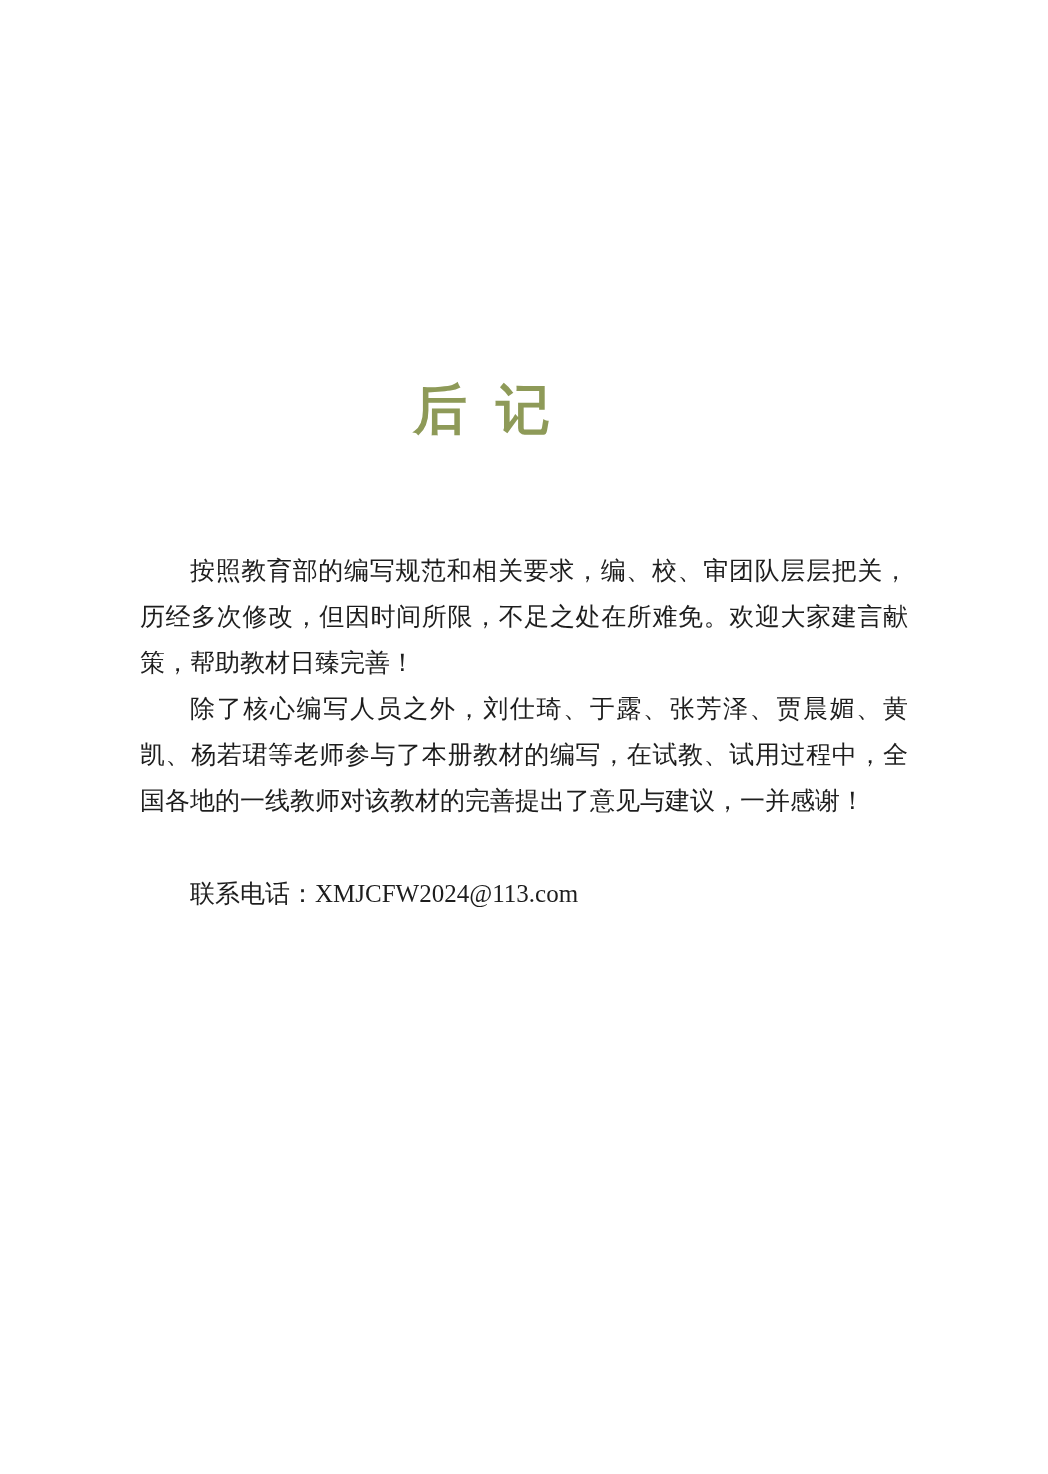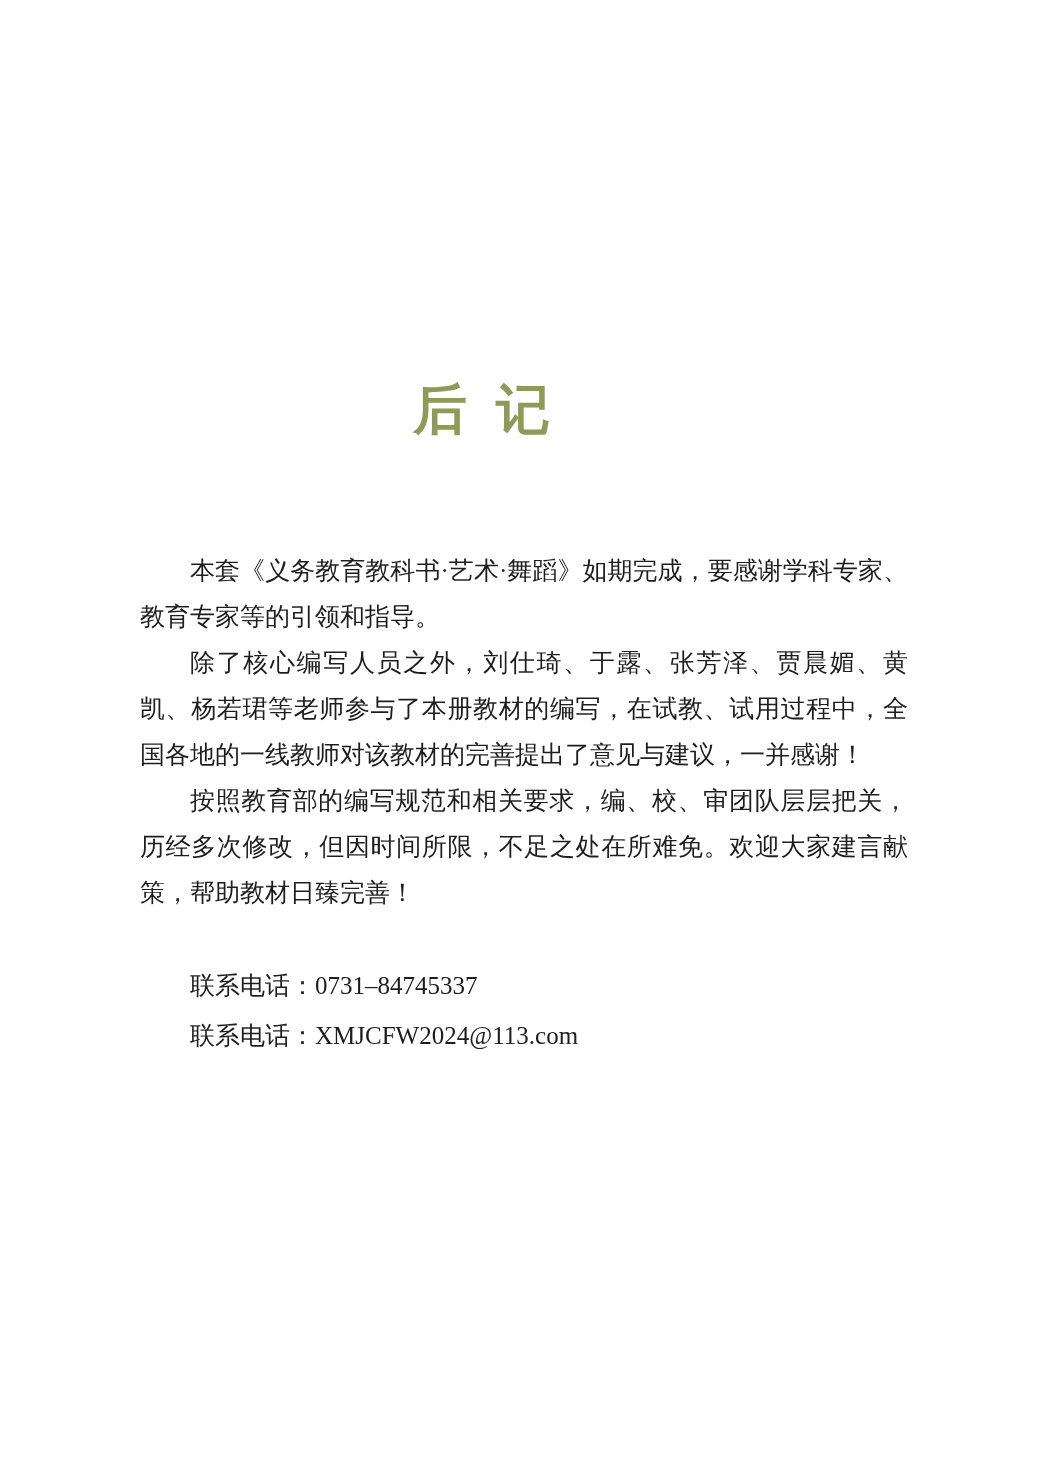--- a/index.html
+++ b/index.html
@@ -54,30 +54,26 @@
 </style>
 </head>
 <body>
 
 <div class="page" style="background: rgb(255, 255, 255);">
 
   <div class="doc-title" style="color: rgb(142, 154, 88);">后 记</div>
 
   <div class="body-text" style="color: rgb(29, 29, 29);">
 
-    <p>本套《义务教育教科书·艺术·舞蹈》如期完成，要感谢学科专家、教育专家等的引领和指导。</p>
+
+    <p>按照教育部的编写规范和相关要求，编、校、审团队层层把关，历经多次修改，但因时间所限，不足之处在所难免。欢迎大家建言献策，帮助教材日臻完善！</p>
 
     <p>除了核心编写人员之外，刘仕琦、于露、张芳泽、贾晨媚、黄凯、杨若珺等老师参与了本册教材的编写，在试教、试用过程中，全国各地的一线教师对该教材的完善提出了意见与建议，一并感谢！</p>
 
-    <p>按照教育部的编写规范和相关要求，编、校、审团队层层把关，历经多次修改，但因时间所限，不足之处在所难免。欢迎大家建言献策，帮助教材日臻完善！</p>
-
     <div class="contacts">
-      <p class="contact-line">
-        <span>联系电话：</span><span>0731–84745337</span>
-      </p>
       <p class="contact-line">
         <span>联系电话：</span><span>XMJCFW2024@113.com</span>
       </p>
     </div>
 
   </div>
 
 </div>
 
 </body></html>

